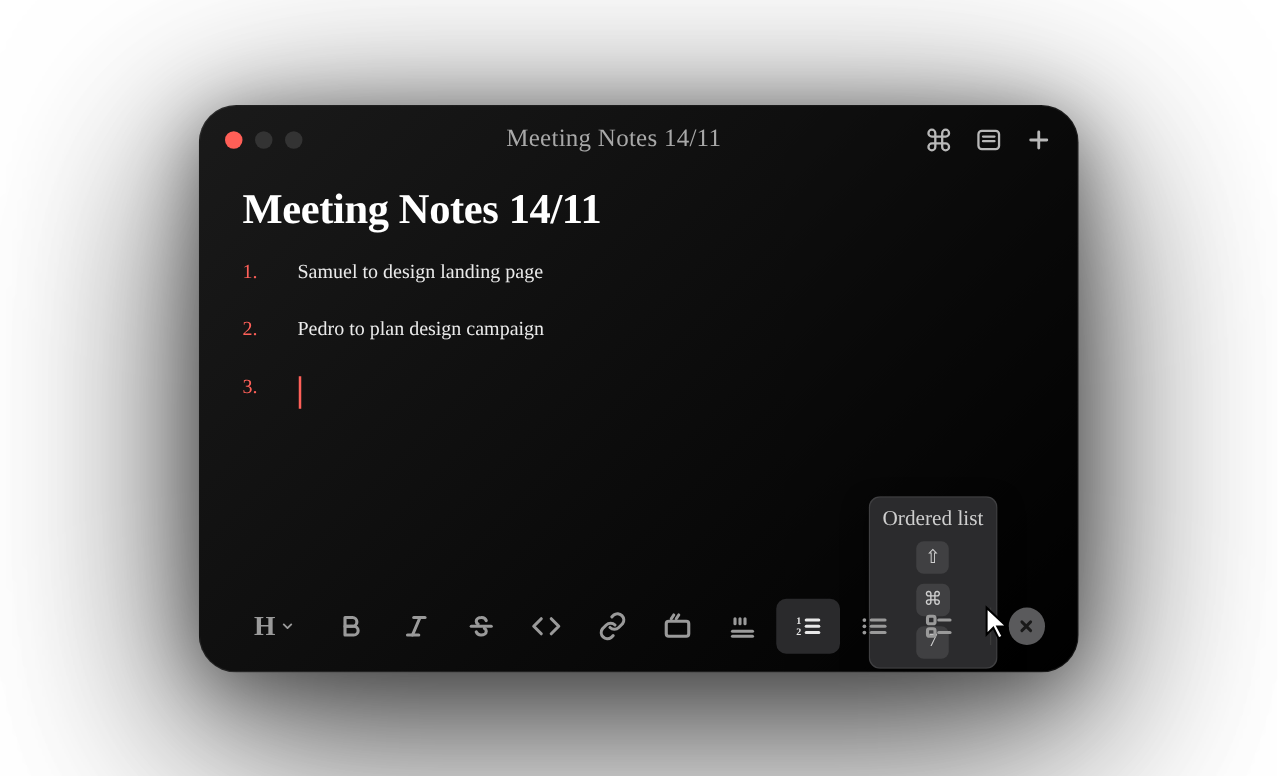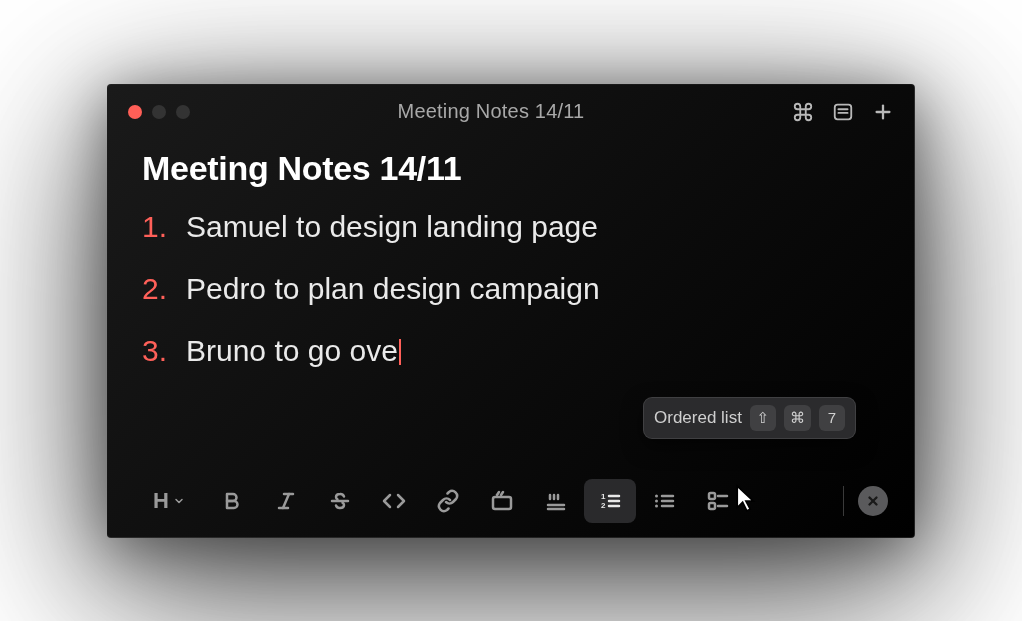--- a/index.html
+++ b/index.html
@@ -10,28 +10,29 @@
     font-family: -apple-system, BlinkMacSystemFont, "Segoe UI", Helvetica, Arial, sans-serif;
     display: flex;
     align-items: center;
     justify-content: center;
     overflow: hidden;
   }
   .shadow-wrap {
     filter: drop-shadow(0 40px 80px rgba(0,0,0,0.6)) drop-shadow(0 10px 30px rgba(0,0,0,0.5));
   }
   .window {
-    width: 808px;
+    width: 704px;
     height: 454px;
     background: linear-gradient(135deg, #1a1a1a 0%, #0a0a0a 60%, #000 100%);
-    border-radius: 4px;
+    border-radius: 30px;
     border: 1px solid rgba(255,255,255,0.08);
     position: relative;
     overflow: hidden;
     color: #eee;
+    font-family: Liberation Serif, serif;
   }
 
   
   .titlebar {
     display: flex;
     align-items: center;
     height: 54px;
     padding: 0 20px;
   }
   .traffic {
@@ -66,21 +67,21 @@
     color: #fff;
     margin-bottom: 22px;
     letter-spacing: -0.3px;
   }
   .olist {
     list-style: none;
     counter-reset: item;
   }
   .olist li {
     counter-increment: item;
-    font-size: 30px;
+    font-size: 16px;
     color: #eaeaea;
     margin-bottom: 28px;
     padding-left: 44px;
     position: relative;
     font-weight: 400;
   }
   .olist li::before {
     content: counter(item) ".";
     position: absolute;
     left: 0;
@@ -99,20 +100,21 @@
   .tooltip {
     position: absolute;
     left: 535px; top: 312px;
     background: #2b2b2d;
     border: 1px solid rgba(255,255,255,0.1);
     border-radius: 9px;
     padding: 7px 10px;
     display: flex; align-items: center; gap: 8px;
     font-size: 17px; color: #cfcfcf;
     box-shadow: 0 8px 20px rgba(0,0,0,0.5);
+    flex-direction: column;
   }
   .key {
     background: #404042;
     border-radius: 6px;
     min-width: 26px; height: 26px;
     display: flex; align-items:center; justify-content:center;
     font-size: 15px; color: #d0d0d0;
     padding: 0 6px;
   }
 
@@ -193,21 +195,21 @@
             </svg>
       </div>
     </div>
   </div>
 
   <div class="content">
     <h1 class="doc-title">Meeting Notes 14/11</h1>
     <ol class="olist">
       <li><span>Samuel to design landing page</span></li>
       <li><span>Pedro to plan design campaign</span></li>
-      <li><span>Bruno to go ove</span><span class="caret"></span></li>
+      <li><span class="caret"></span></li>
     </ol>
   </div>
 
   <div class="tooltip">
     <span>Ordered list</span>
     <span class="key">⇧</span>
     <span class="key">⌘</span>
     <span class="key">7</span>
   </div>
 

